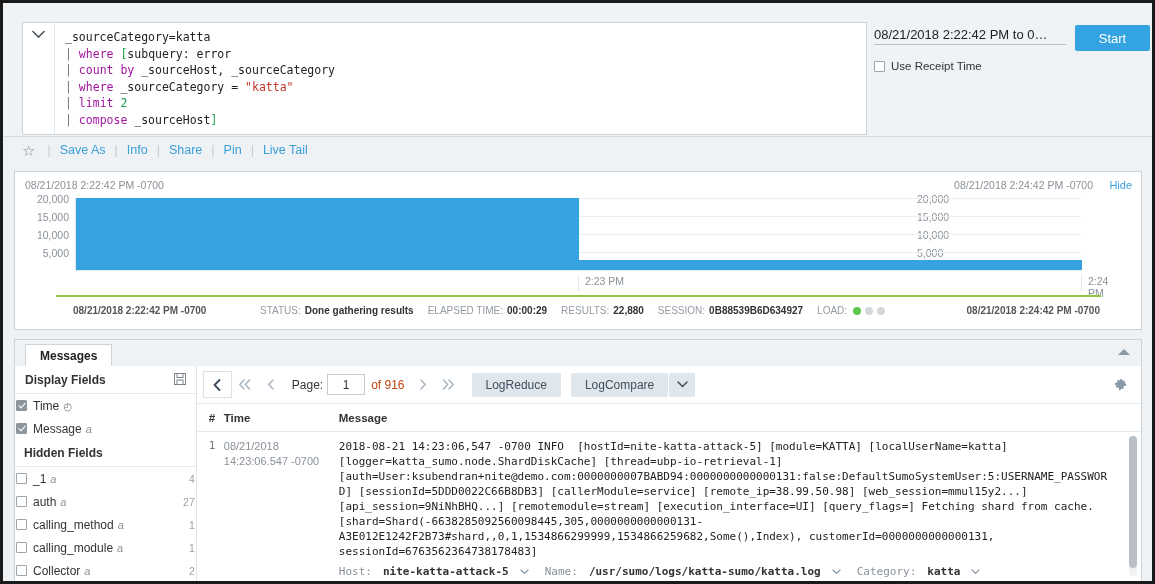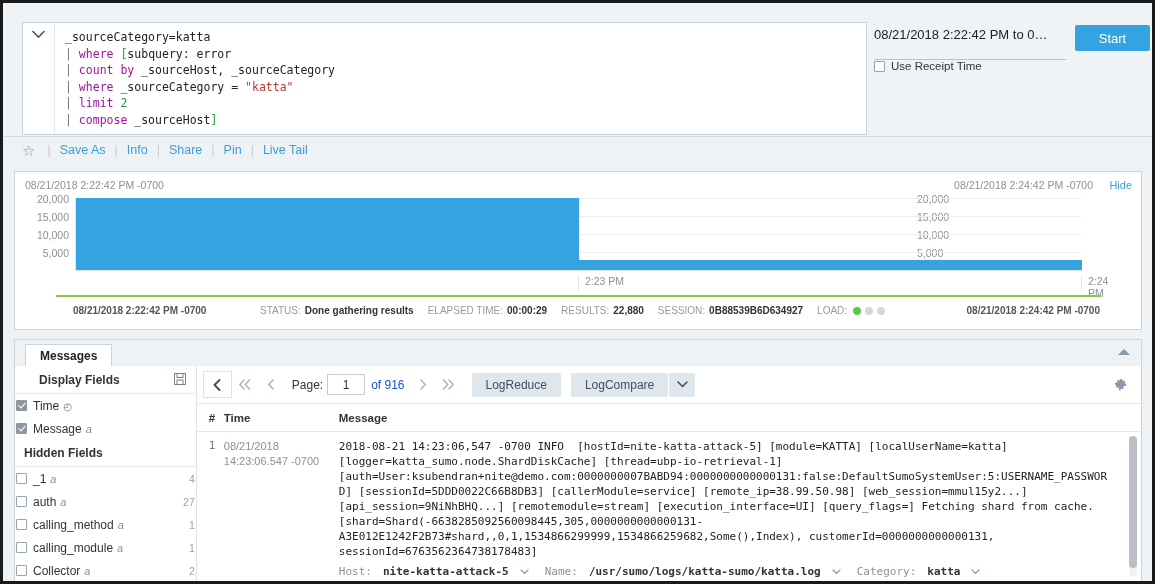--- a/index.html
+++ b/index.html
@@ -45,21 +45,21 @@
   .tok-kw{color:#a0159e;}
   .tok-br{color:#22a24a;}
   .tok-str{color:#c0392b;}
   .tok-num{color:#179b53;}
   .tok-plain{color:#222;}
   .pipe{color:#777;}
 
   .timefield{
     position:absolute;left:871px;top:24px;width:192px;
     border-bottom:1px solid #b9c2ca;background:transparent;
-    font-size:13px;color:#222;padding-bottom:17px;
+    font-size:13px;color:#222;padding-bottom:2px;
   }
   .startbtn{
     position:absolute;left:1072px;top:22px;width:75px;height:26px;
     background:#33a3e2;color:#fff;border:none;border-radius:2px;
     font-family:"Liberation Sans",sans-serif;font-size:13px;cursor:pointer;
     display:flex;align-items:center;justify-content:center;
   }
   .receipt{
     position:absolute;left:871px;top:57px;display:flex;align-items:flex-end;
     font-size:11.5px;color:#333;cursor:pointer;
@@ -130,21 +130,21 @@
     background:#fff;border:1px solid #ccd4da;border-bottom:1px solid #fff;
     display:flex;align-items:center;font-size:12px;color:#222;font-weight:bold;
     box-sizing:border-box;cursor:pointer;
   }
   .collapse{position:absolute;right:10px;top:8px;cursor:pointer;color:#8a99a8;}
 
   .body{position:absolute;left:0;top:26px;width:1126px;height:217px;display:flex;}
   .side{width:205px;border-right:1px solid #dfe4e8;box-sizing:border-box;background:#fff;}
   .side-hdr{
     position:relative;height:27px;border-bottom:1px solid #e6eaed;
-    display:flex;align-items:center;padding:0 24px;
+    display:flex;align-items:center;padding:0 10px;
     font-size:12px;font-weight:bold;color:#333;
   }
   .side-hdr .save{position:absolute;right:10px;top:7px;color:#7b848c;cursor:pointer;}
   .sub-hdr{
     height:26px;display:flex;align-items:center;padding:0 9px;
     font-size:12px;font-weight:bold;color:#333;border-bottom:1px solid #e6eaed;
   }
   .fld{
     height:23px;display:flex;align-items:center;padding:0 1px;font-size:12px;color:#333;
     cursor:pointer;
@@ -163,21 +163,21 @@
     width:27px;height:25px;border:1px solid #dbe1e6;background:#fff;
     display:flex;align-items:center;justify-content:center;cursor:pointer;color:#3c4b5a;
   }
   .nav-ic{width:26px;height:25px;display:flex;align-items:center;justify-content:center;color:#a7b5c2;cursor:pointer;}
   .pglabel{font-size:12px;color:#333;margin:0 4px 0 8px;}
   .pgnum{
     width:38px;height:21px;border:1px solid #c3ccd4;text-align:center;font-size:12px;
     color:#333;box-sizing:border-box;background:#fff;outline:none;
     font-family:"Liberation Sans",sans-serif;
   }
-  .pgof{font-size:12px;color:#1d4ed8;margin:0 5px 0 6px;}
+  .pgof{font-size:12px;color:#c2410c;margin:0 5px 0 6px;}
   .btn-grey{
     height:24px;padding:0 14px;background:#dfe6ec;border:none;border-radius:2px;
     font-size:12px;color:#40505e;margin-left:10px;cursor:pointer;
     display:flex;align-items:center;justify-content:center;
     font-family:"Liberation Sans",sans-serif;
   }
   .btn-caret{
     height:24px;width:26px;background:#dfe6ec;border:none;border-radius:2px;
     margin-left:1px;cursor:pointer;display:flex;align-items:center;justify-content:center;
     color:#40505e;

